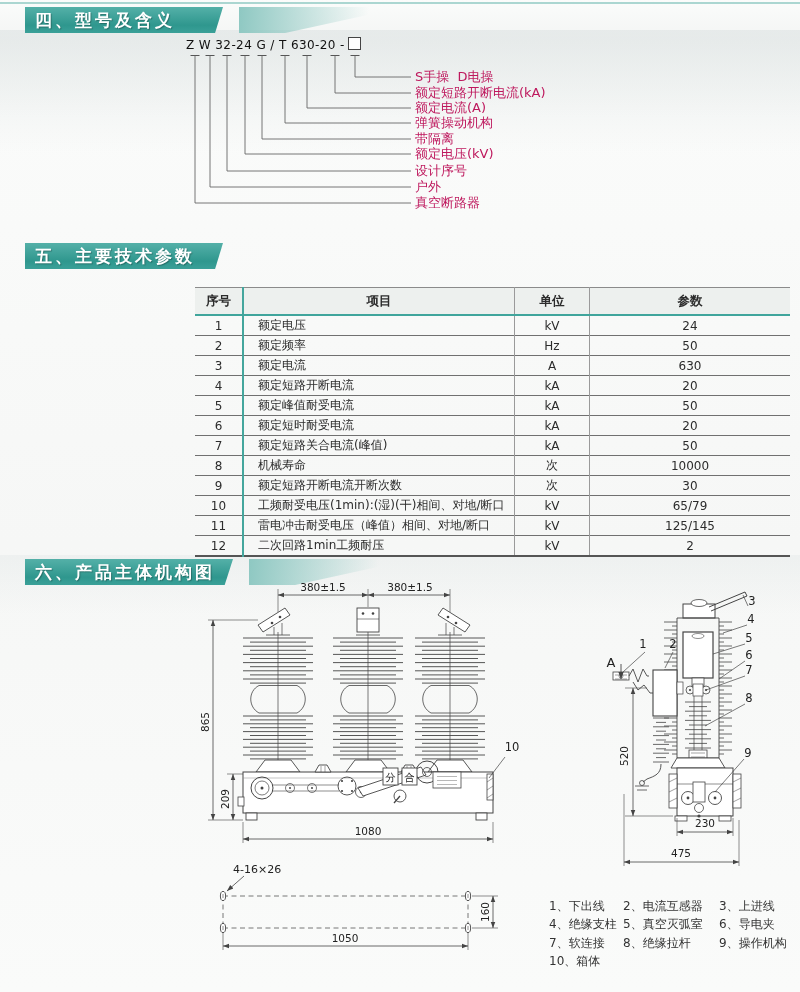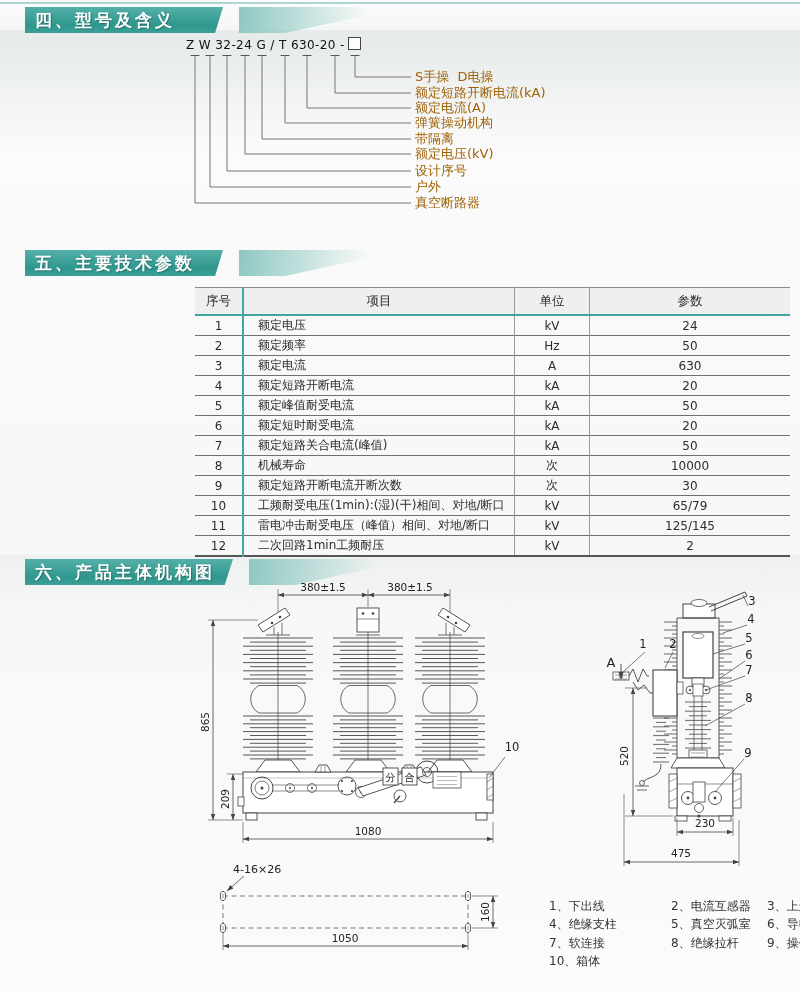--- a/index.html
+++ b/index.html
@@ -23,45 +23,45 @@
   }
   .banner-wedge{width:165px;height:26px;margin-left:-7px;
     background:linear-gradient(95deg,#8ec8c2 0%,rgba(243,247,246,0) 78%);
     clip-path:polygon(0 0,100% 0,28% 100%,0 100%);
   }
 
   .model-string{position:absolute;left:186px;top:37px;font-size:12px;color:#111;
     letter-spacing:.4px;white-space:pre;}
   .model-box{display:inline-block;width:11px;height:11px;border:1.3px solid #444;
     margin-left:3px;vertical-align:-1px;background:#fdfdfd;}
-  .model-label{position:absolute;left:415px;font-size:13px;color:#a16207;white-space:pre;line-height:15px;}
+  .model-label{position:absolute;left:415px;font-size:13px;color:#be185d;white-space:pre;line-height:15px;}
   svg.overlay{position:absolute;pointer-events:none;}
 
   table.param-table{
     position:absolute;left:195px;top:287px;width:583px;
     border-collapse:collapse;table-layout:fixed;font-size:12px;color:#2c2c2c;
     border-top:1px solid #8b8b8b;border-bottom:2px solid #555;
   }
   .param-table th{
-    height:24px;background:#edf0ee;font-weight:normal;font-size:12.5px;
+    height:24px;background:#edf0ee;font-weight:bold;font-size:12.5px;
     border-bottom:2px solid #40a59c;
   }
   .param-table td{height:19px;padding:0;border-top:1px solid #707070;}
   .param-table tr:first-child td{border-top:none;}
   .param-table th:nth-child(1),.param-table td:nth-child(1){border-right:2px solid #44a69d;text-align:center;}
   .param-table th:nth-child(2),.param-table td:nth-child(2){border-right:1px solid #9a9a9a;}
   .param-table td:nth-child(2){text-align:left;padding-left:14px;}
   .param-table th:nth-child(3),.param-table td:nth-child(3){border-right:1px solid #9a9a9a;text-align:center;}
   .param-table th:nth-child(4),.param-table td:nth-child(4){text-align:center;}
 
   .legend{position:absolute;left:549px;top:897px;font-size:12px;color:#333;}
   .leg-row{display:flex;height:18.5px;align-items:center;white-space:pre;}
   .leg-cell{display:inline-block;}
   .leg-row .leg-cell:nth-child(1){width:74px;}
-  .leg-row .leg-cell:nth-child(2){width:96px;margin-left:48px;}
+  .leg-row .leg-cell:nth-child(2){width:96px;}
 </style>
 </head>
 <body>
 
 <div class="rule-top"></div>
 <div class="wash w1"></div>
 <div class="wash w2"></div>
 
 <div class="banner" style="top:7px;">
   <div class="banner-main">四、型号及含义</div>
@@ -93,21 +93,21 @@
     <div class="model-label" style="top: 85px;">额定短路开断电流(kA)</div>
     <div class="model-label" style="top: 100px;">额定电流(A)</div>
     <div class="model-label" style="top: 115px;">弹簧操动机构</div>
     <div class="model-label" style="top: 131px;">带隔离</div>
     <div class="model-label" style="top: 146px;">额定电压(kV)</div>
     <div class="model-label" style="top: 163px;">设计序号</div>
     <div class="model-label" style="top: 179px;">户外</div>
     <div class="model-label" style="top: 195px;">真空断路器</div>
   </div>
 
-<div class="banner" style="top:250px;">
+<div class="banner" style="top:243px;flex-direction:column;">
   <div class="banner-main">五、主要技术参数</div>
   <div class="banner-wedge"></div>
 </div>
 <table class="param-table">
   <thead>
       <tr id="ptab-head">
         <th style="width: 45px;">序号</th>
         <th style="width: 268px;">项目</th>
         <th style="width: 72px;">单位</th>
         <th style="width: 198px;">参数</th>

